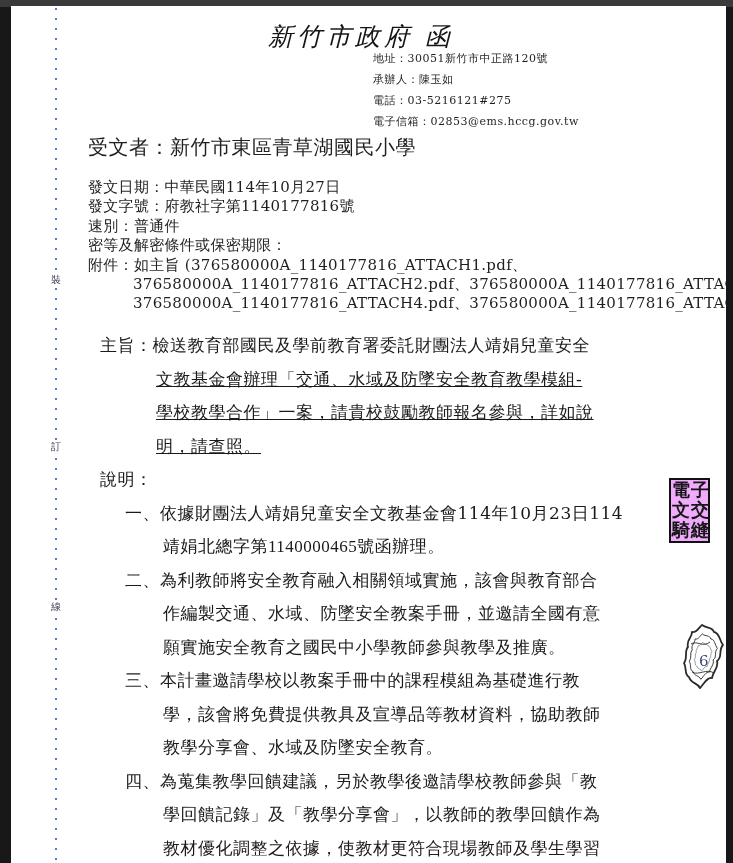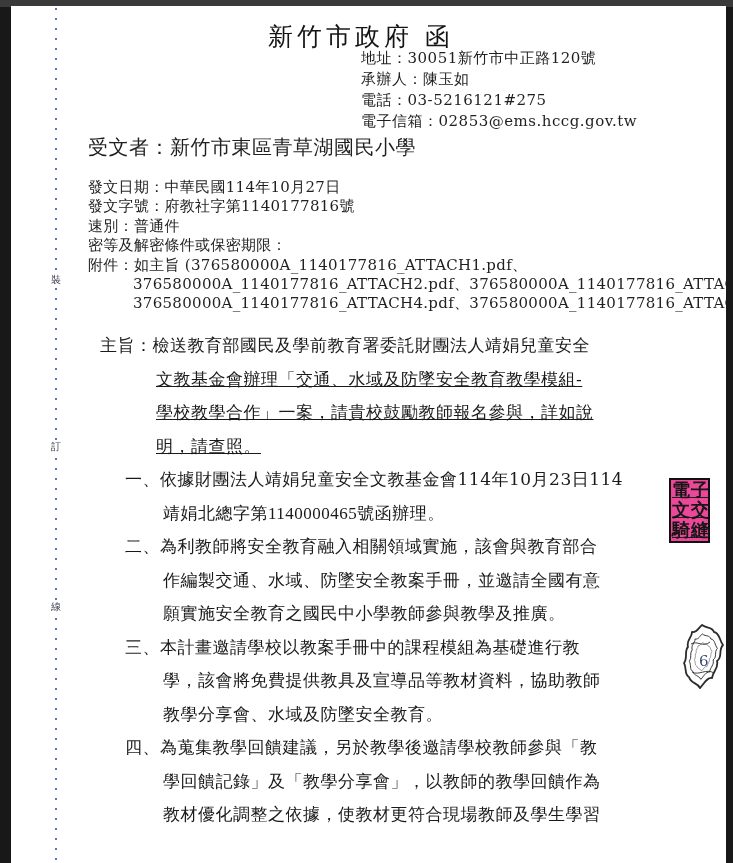--- a/index.html
+++ b/index.html
@@ -21,25 +21,25 @@
   .binding-mark{
     position:absolute;left:37px;width:16px;text-align:center;
     font-size:10px;color:#3c3c50;background:#ffffff;line-height:12px;
   }
   .mark-zhuang{top:268px;}
   .mark-ding{top:435px;}
   .mark-xian{top:595px;}
   
   .doc-title{
     position:absolute;left:0;top:14px;width:700px;text-align:center;
-    font-size:25px;letter-spacing:4px;color:#141414;
+    font-size:25px;letter-spacing:4px;color:#141414;font-style:italic;
   }
   
   .header-info{
-    position:absolute;left:350px;top:42px;font-size:15px;line-height:21px;
+    position:absolute;left:362px;top:42px;font-size:11px;line-height:21px;
     letter-spacing:0.5px;white-space:nowrap;
   }
   
   .recipient{
     position:absolute;left:77px;top:128px;font-size:20px;letter-spacing:0.5px;white-space:nowrap;
   }
   
   .meta{
     position:absolute;left:77px;top:172px;font-size:15px;line-height:19.4px;
     letter-spacing:0.3px;white-space:nowrap;
@@ -49,21 +49,21 @@
   .body-text{
     position:absolute;left:89px;top:311px;width:590px;font-size:17px;
     line-height:33.5px;letter-spacing:0.5px;white-space:nowrap;color:#1a1a1a;margin-top:12px;
   }
   .body-text .cont-subject{padding-left:56px;text-decoration:underline;}
   .desc-item{margin-left:25px;}
   .desc-item .cont{padding-left:38px;font-family:Liberation Serif, serif;}
   
   .exchange-stamp{
     position:absolute;left:658px;top:472px;width:37px;height:61px;
-    border:2px solid #111;overflow:hidden;background:#ec4899;text-decoration:underline;
+    border:2px solid #111;overflow:hidden;background:#f0abfc;
   }
   .exchange-stamp .row{
     font-size:18px;font-weight:bold;line-height:20px;letter-spacing:1px;
     white-space:nowrap;color:#161616;padding-left:1px;
   }
   
   .wavy-seal{position:absolute;left:672px;top:618px;width:42px;height:70px;}
 </style>
 </head>
 <body>
@@ -97,20 +97,21 @@
     <div class="cont">376580000A_1140177816_ATTACH2.pdf、376580000A_1140177816_ATTACH3.pdf、</div>
     <div class="cont">376580000A_1140177816_ATTACH4.pdf、376580000A_1140177816_ATTACH5.pdf)</div>
   </div>
 
   <div class="body-text">
     <div>主旨：檢送教育部國民及學前教育署委託財團法人靖娟兒童安全</div>
     <div class="cont-subject">文教基金會辦理「交通、水域及防墜安全教育教學模組-</div>
     <div class="cont-subject">學校教學合作」一案，請貴校鼓勵教師報名參與，詳如說</div>
     <div class="cont-subject">明，請查照。</div>
 
+    <div>說明：</div>
 
     <div class="desc-item">
       <div>一、依據財團法人靖娟兒童安全文教基金會114年10月23日114</div>
       <div class="cont">靖娟北總字第1140000465號函辦理。</div>
     </div>
     <div class="desc-item">
       <div>二、為利教師將安全教育融入相關領域實施，該會與教育部合</div>
       <div class="cont">作編製交通、水域、防墜安全教案手冊，並邀請全國有意</div>
       <div class="cont">願實施安全教育之國民中小學教師參與教學及推廣。</div>
     </div>

